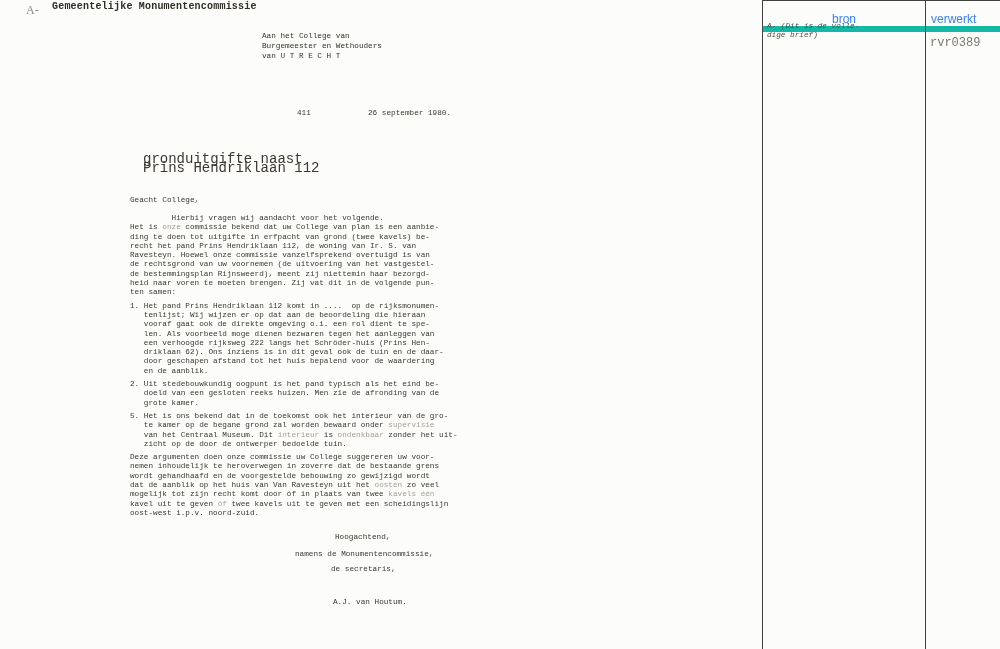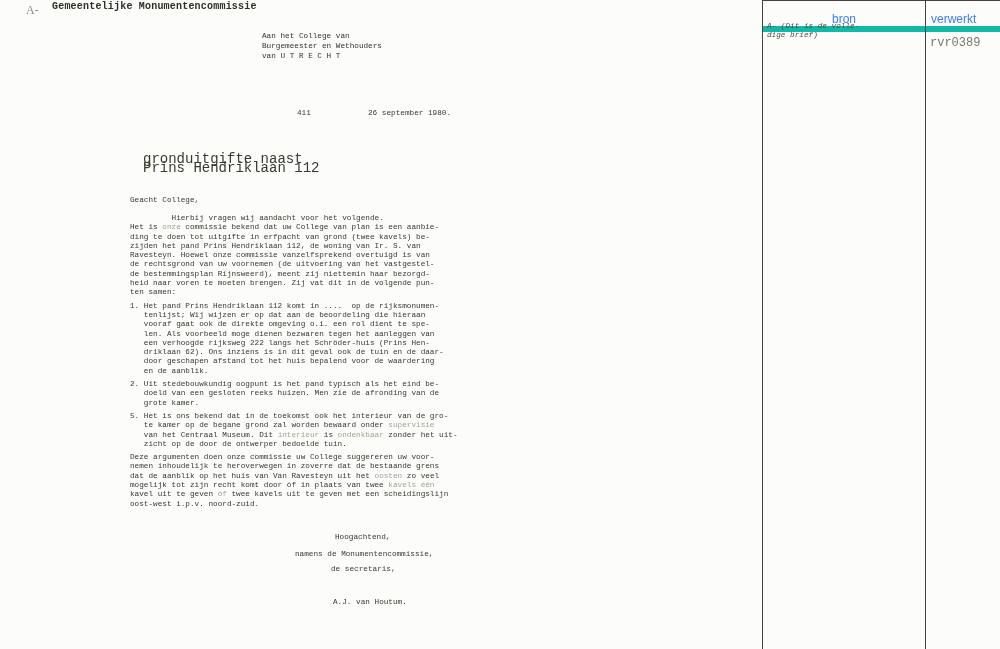--- a/index.html
+++ b/index.html
@@ -69,21 +69,21 @@
       <div class="typed-line typed">Prins Hendriklaan 112</div>
     </div>
 
   <div id="salutation" class="abs typed">Geacht College,</div>
 
   <div id="letter-body" class="abs">
       <div class="body-block">
         <div class="body-line">         Hierbij vragen wij aandacht voor het volgende.</div>
         <div class="body-line">Het is <span class="light">onze</span> commissie bekend dat uw College van plan is een aanbie-</div>
         <div class="body-line">ding te doen tot uitgifte in erfpacht van grond (twee kavels) be-</div>
-        <div class="body-line">zijden het pand Prins Hendriklaan 112, de woning van Ir. S. van</div>
+        <div class="body-line">recht het pand Prins Hendriklaan 112, de woning van Ir. S. van</div>
         <div class="body-line">Ravesteyn. Hoewel onze commissie vanzelfsprekend overtuigd is van</div>
         <div class="body-line">de rechtsgrond van uw voornemen (de uitvoering van het vastgestel-</div>
         <div class="body-line">de bestemmingsplan Rijnsweerd), meent zij niettemin haar bezorgd-</div>
         <div class="body-line">heid naar voren te moeten brengen. Zij vat dit in de volgende pun-</div>
         <div class="body-line">ten samen:</div>
       </div>
       <div class="body-block">
         <div class="body-line">1. Het pand Prins Hendriklaan 112 komt in ....  op de rijksmonumen-</div>
         <div class="body-line">   tenlijst; Wij wijzen er op dat aan de beoordeling die hieraan</div>
         <div class="body-line">   vooraf gaat ook de direkte omgeving o.i. een rol dient te spe-</div>
@@ -100,20 +100,21 @@
       </div>
       <div class="body-block">
         <div class="body-line">5. Het is ons bekend dat in de toekomst ook het interieur van de gro-</div>
         <div class="body-line">   te kamer op de begane grond zal worden bewaard onder <span class="light">supervisie</span></div>
         <div class="body-line">   van het Centraal Museum. Dit <span class="light">interieur</span> is <span class="light">ondenkbaar</span> zonder het uit-</div>
         <div class="body-line">   zicht op de door de ontwerper bedoelde tuin.</div>
       </div>
       <div class="body-block">
         <div class="body-line">Deze argumenten doen onze commissie uw College suggereren uw voor-</div>
         <div class="body-line">nemen inhoudelijk te heroverwegen in zoverre dat de bestaande grens</div>
+        <div class="body-line">wordt gehandhaafd en de voorgestelde bebouwing zo gewijzigd wordt</div>
         <div class="body-line">dat de aanblik op het huis van Van Ravesteyn uit het <span class="light">oosten</span> zo veel</div>
         <div class="body-line">mogelijk tot zijn recht komt door óf in plaats van twee <span class="light">kavels één</span></div>
         <div class="body-line">kavel uit te geven <span class="light">óf</span> twee kavels uit te geven met een scheidingslijn</div>
         <div class="body-line">oost-west i.p.v. noord-zuid.</div>
       </div>
     </div>
 
   <div id="sig-valediction" class="abs typed">Hoogachtend,</div>
   <div id="sig-onbehalf" class="abs typed">namens de Monumentencommissie,</div>
   <div id="sig-role" class="abs typed">de secretaris,</div>

